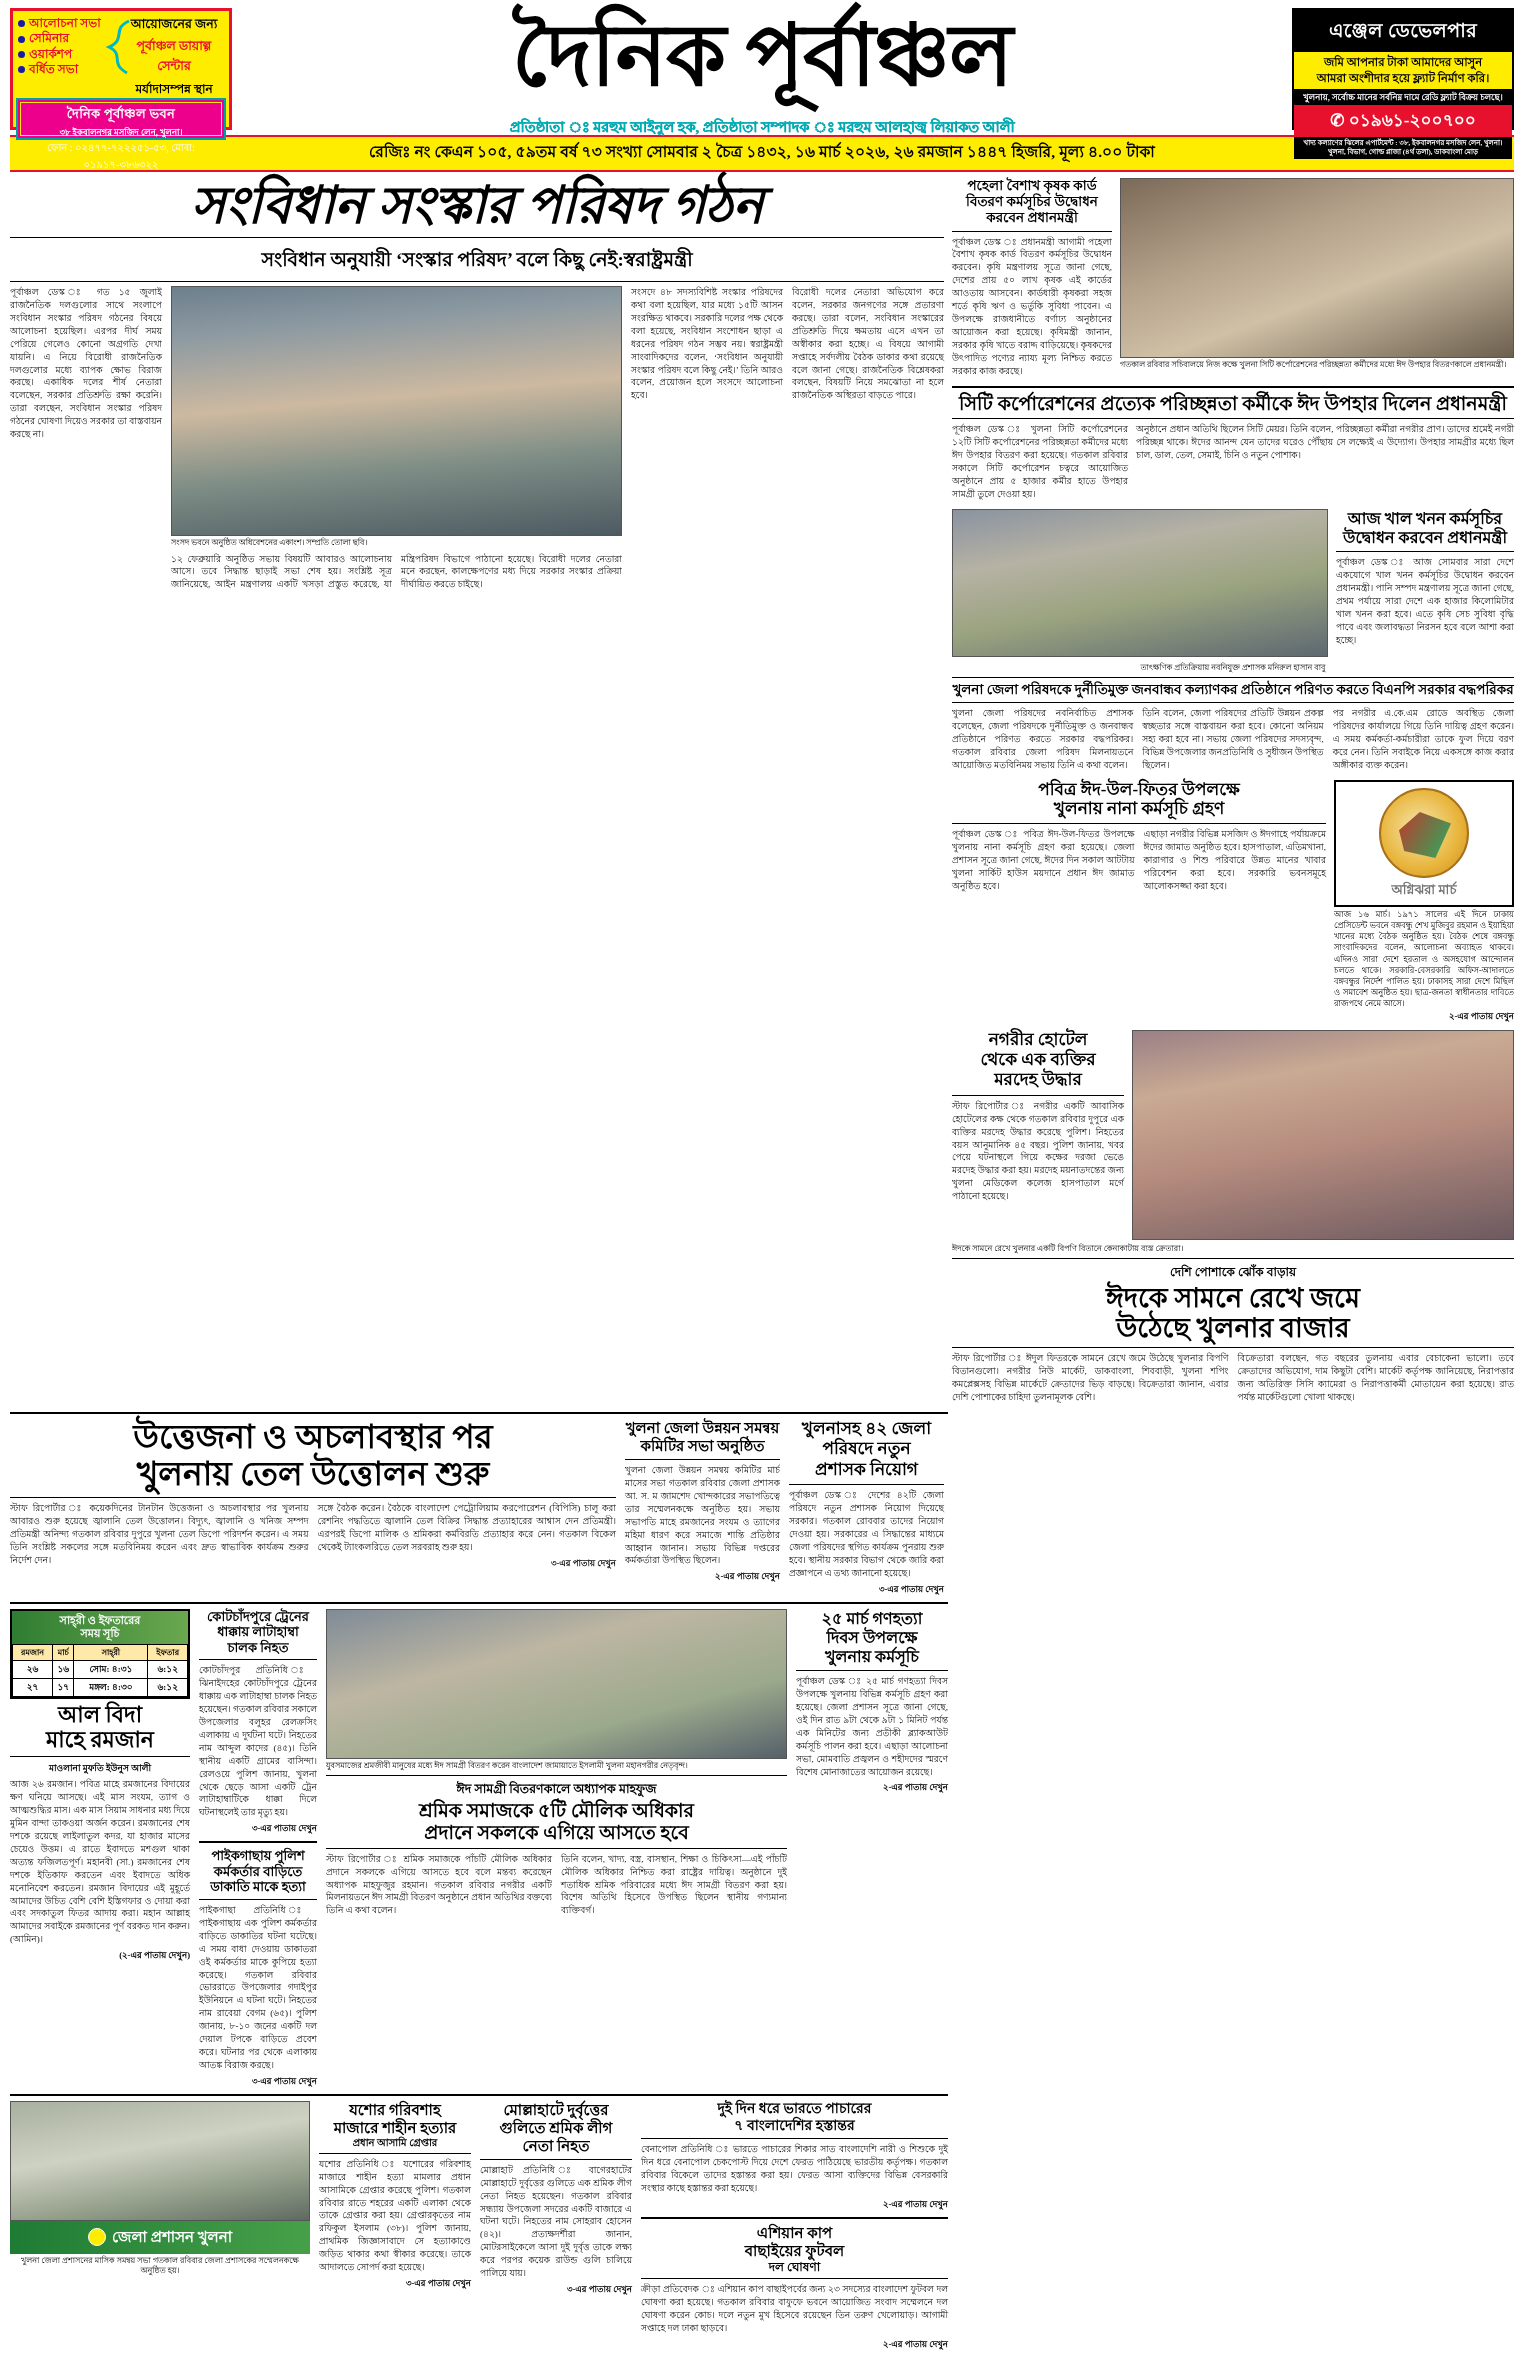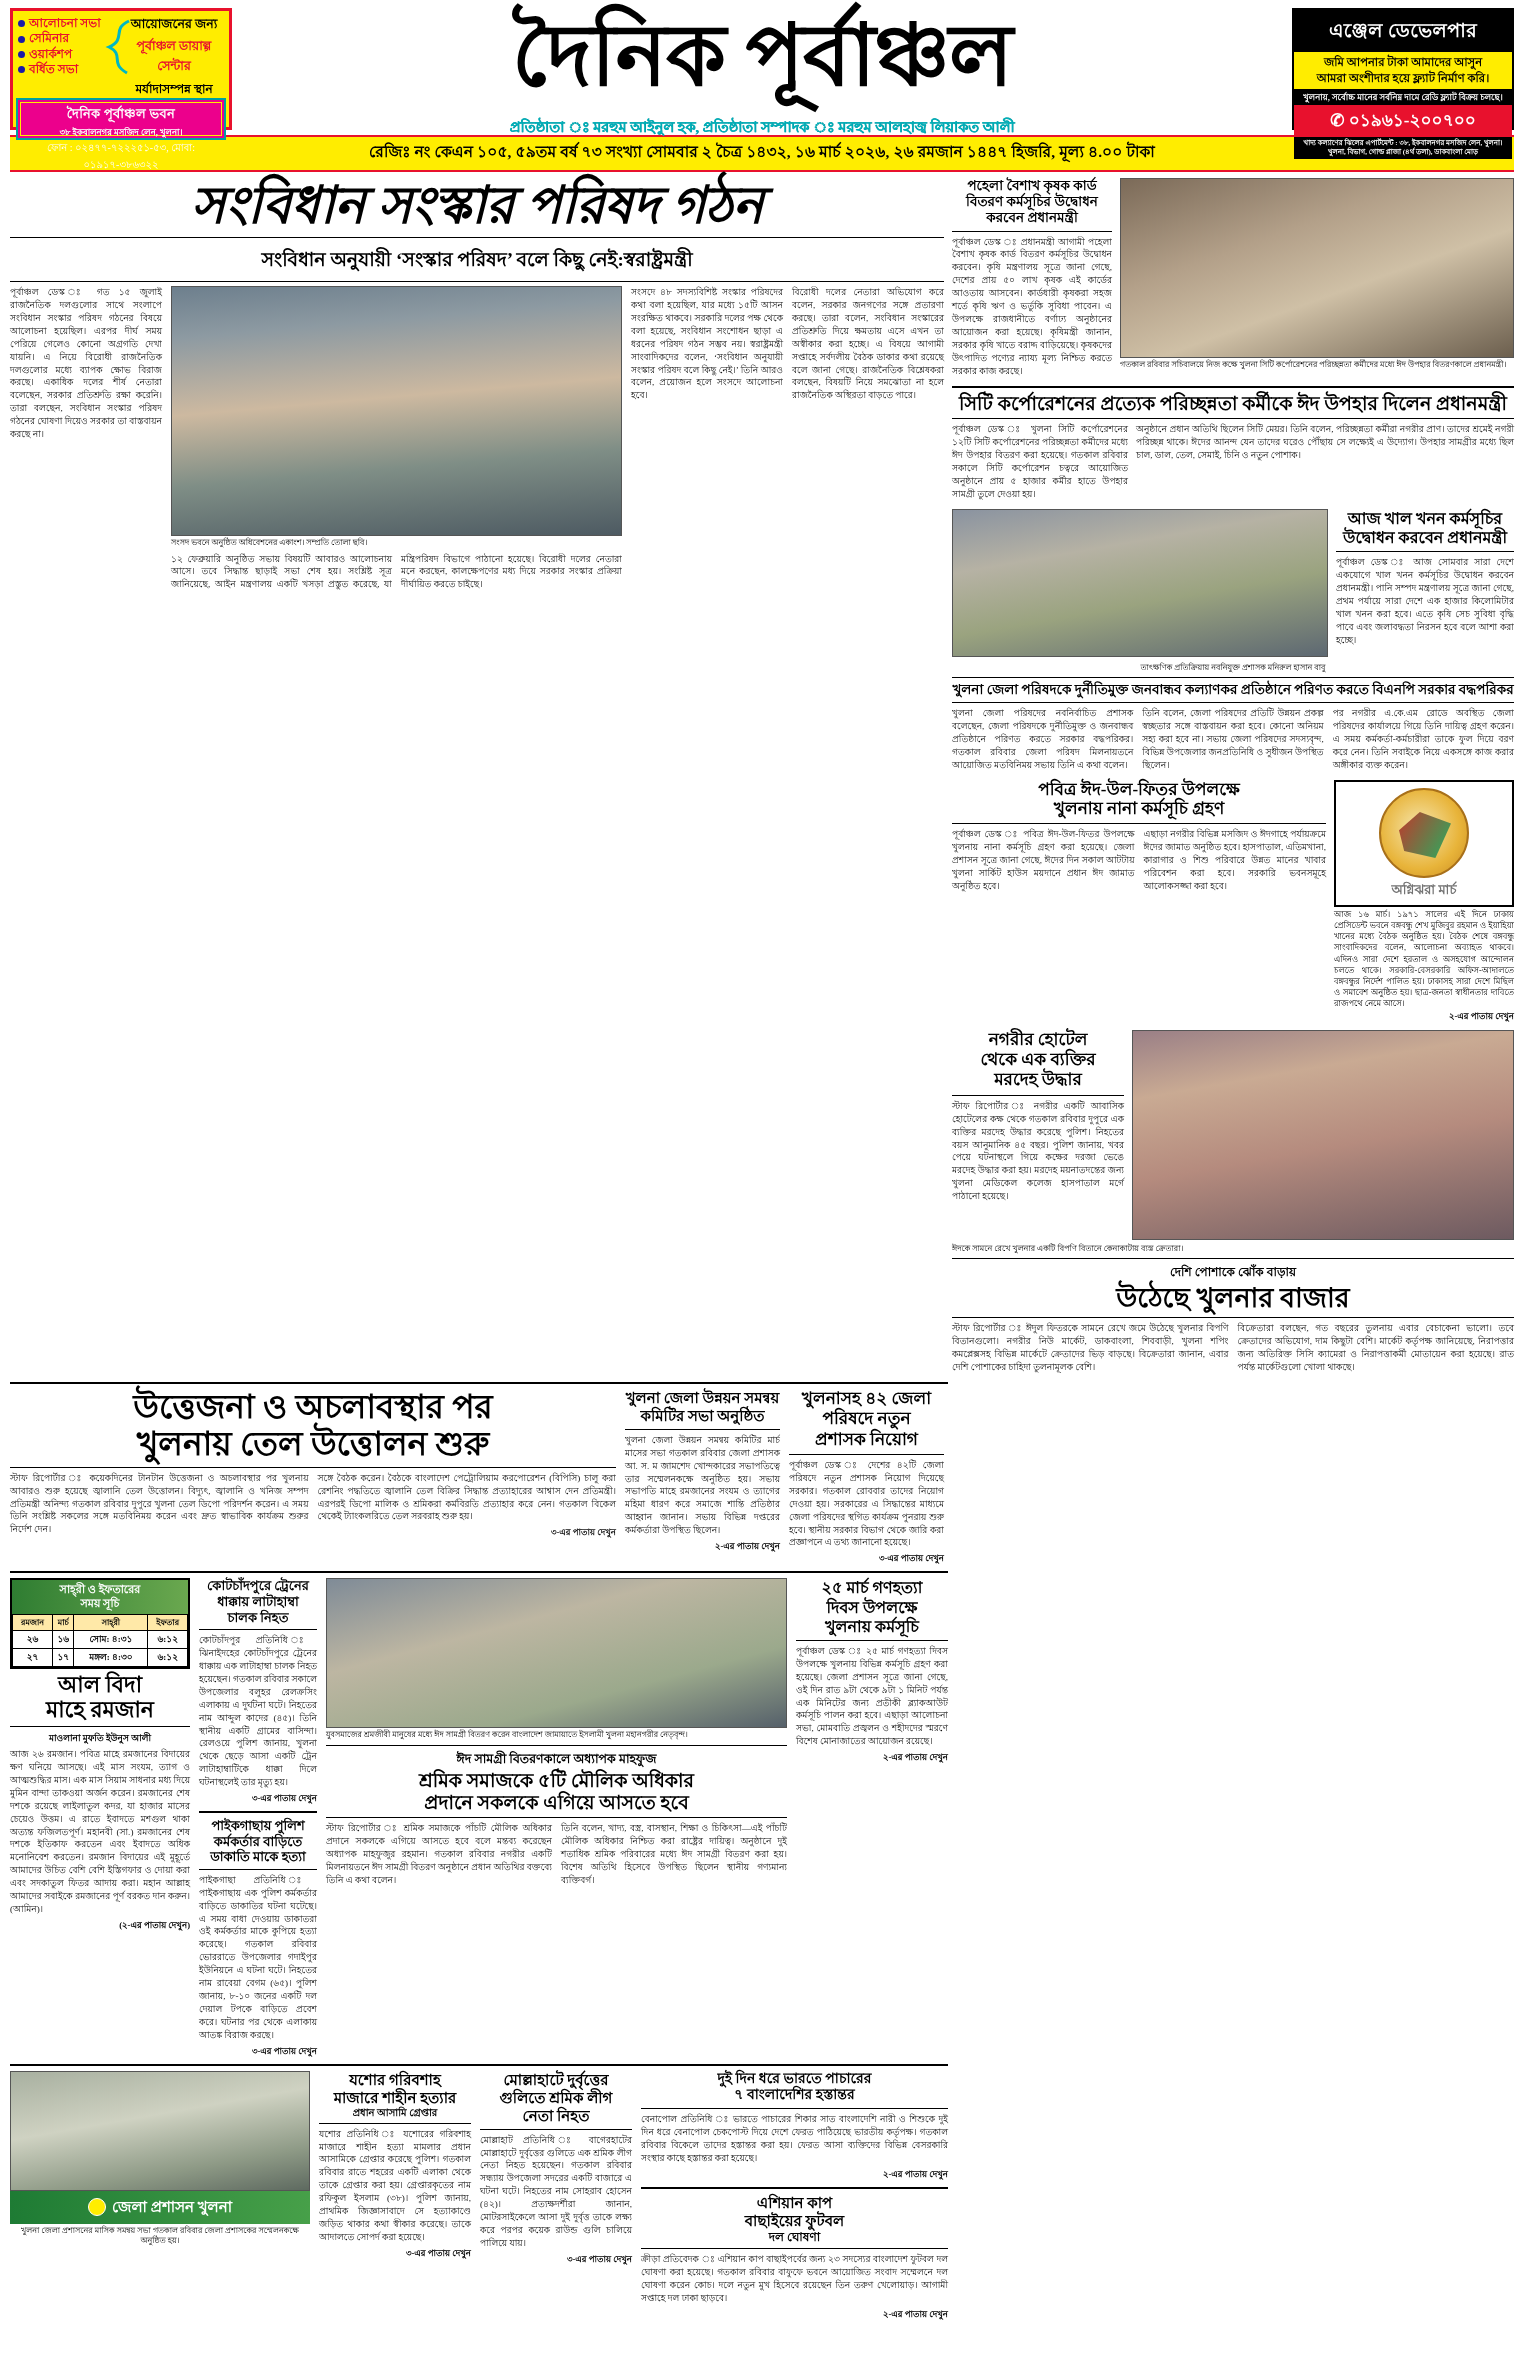--- a/index.html
+++ b/index.html
@@ -300,20 +300,21 @@
         </div>
         <div style="flex:1;">
           <div class="photo ph-market" style="height:210px;"></div>
         </div>
       </div>
 
       <div class="mt4">
         <div class="cap">ঈদকে সামনে রেখে খুলনার একটি বিপণি বিতানে কেনাকাটায় ব্যস্ত ক্রেতারা।</div>
         <div class="rule"></div>
         <div class="center bold" style="font-size:12px;">দেশি পোশাকে ঝোঁক বাড়ায়</div>
+        <div class="sec-head-lg">ঈদকে সামনে রেখে জমে</div>
         <div class="sec-head-lg">উঠেছে খুলনার বাজার</div>
         <div class="rule"></div>
         <div class="body-txt cols2">
           <p>স্টাফ রিপোর্টার ঃ ঈদুল ফিতরকে সামনে রেখে জমে উঠেছে খুলনার বিপণি বিতানগুলো। নগরীর নিউ মার্কেট, ডাকবাংলা, শিববাড়ী, খুলনা শপিং কমপ্লেক্সসহ বিভিন্ন মার্কেটে ক্রেতাদের ভিড় বাড়ছে। বিক্রেতারা জানান, এবার দেশি পোশাকের চাহিদা তুলনামূলক বেশি।</p>
           <p>বিক্রেতারা বলছেন, গত বছরের তুলনায় এবার বেচাকেনা ভালো। তবে ক্রেতাদের অভিযোগ, দাম কিছুটা বেশি। মার্কেট কর্তৃপক্ষ জানিয়েছে, নিরাপত্তার জন্য অতিরিক্ত সিসি ক্যামেরা ও নিরাপত্তাকর্মী মোতায়েন করা হয়েছে। রাত পর্যন্ত মার্কেটগুলো খোলা থাকছে।</p>
         </div>
       </div>
     </div>
   </div>
 

